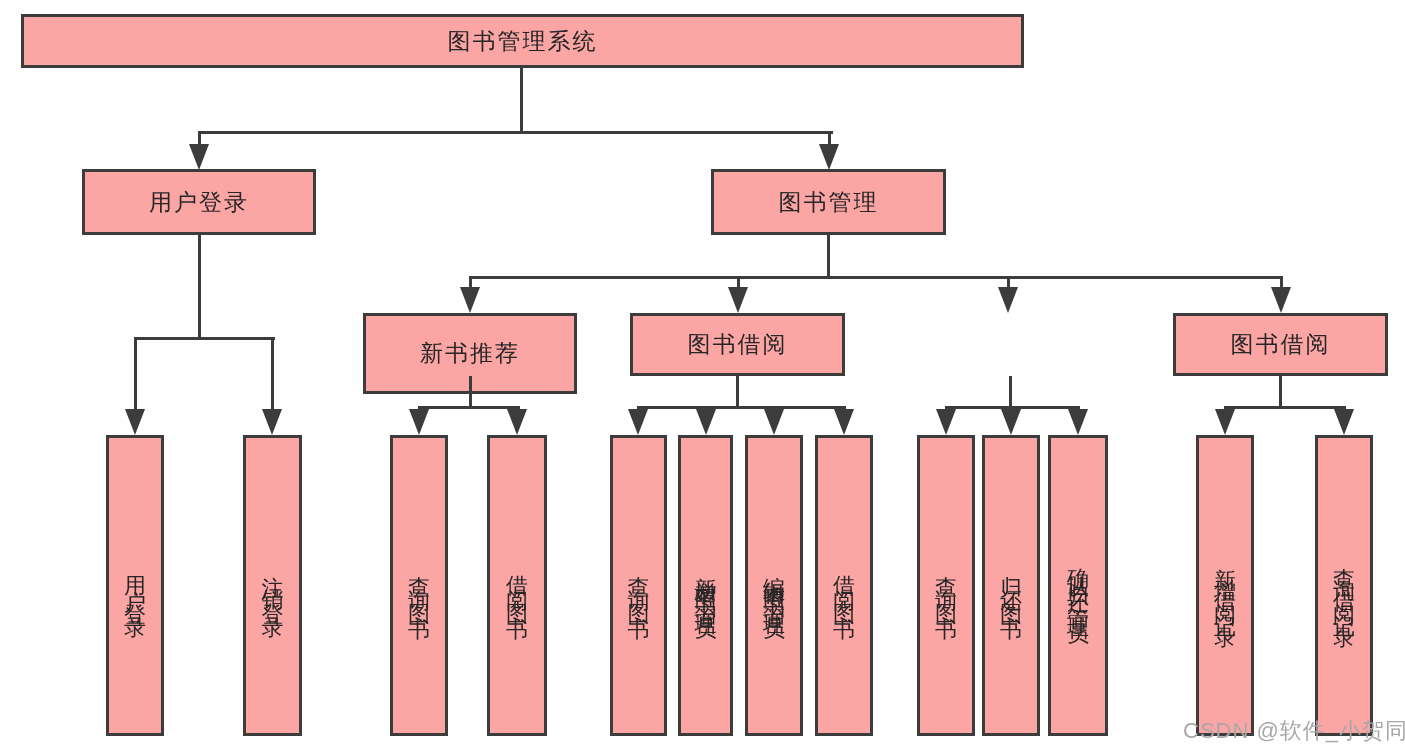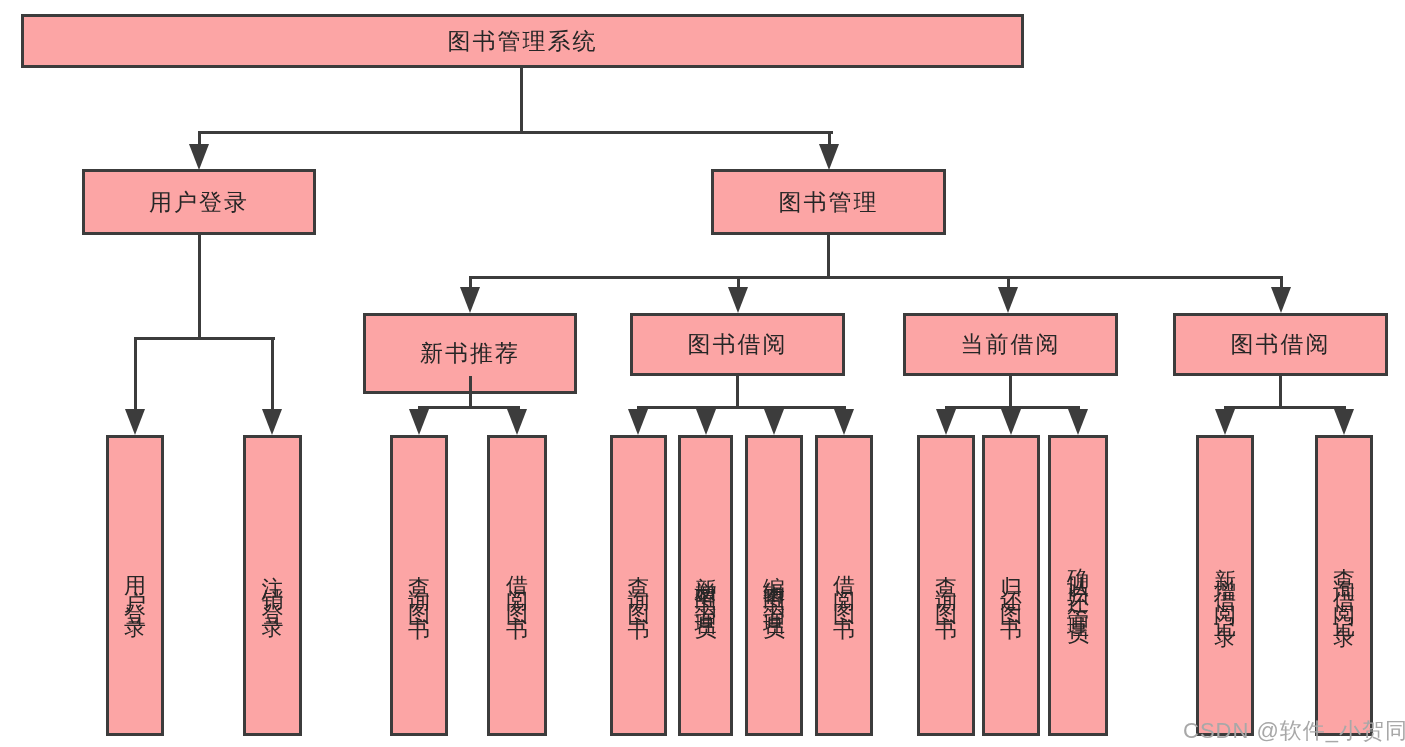--- a/index.html
+++ b/index.html
@@ -97,23 +97,20 @@
   <div class="ah" style="left:998px;top:287px;"></div>
   <div class="v" style="left:1280px;top:276px;height:15px;"></div>
   <div class="ah" style="left:1271px;top:287px;"></div>
 
   <div class="box" style="left:363px;top:313px;width:214px;height:81px;">
     <span class="hlabel">新书推荐</span>
   </div>
   <div class="box" style="left:630px;top:313px;width:215px;height:63px;">
     <span class="hlabel">图书借阅</span>
   </div>
-  <div class="box" style="left:903px;top:313px;width:215px;height:63px;">
-    <span class="hlabel">当前借阅</span>
-  </div>
   <div class="box" style="left:1173px;top:313px;width:215px;height:63px;">
     <span class="hlabel">图书借阅</span>
   </div>
 
   <div class="v" style="left:469px;top:376px;height:33px;"></div>
   <div class="h" style="left:418px;top:406px;width:102px;"></div>
   <div class="v" style="left:418px;top:406px;height:6px;"></div>
   <div class="ah" style="left:409px;top:409px;"></div>
   <div class="v" style="left:516px;top:406px;height:6px;"></div>
   <div class="ah" style="left:507px;top:409px;"></div>

